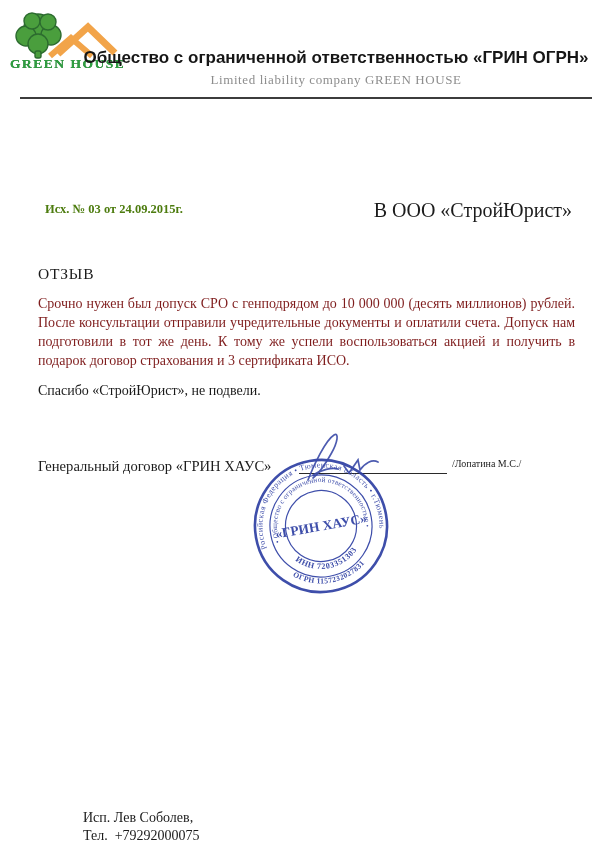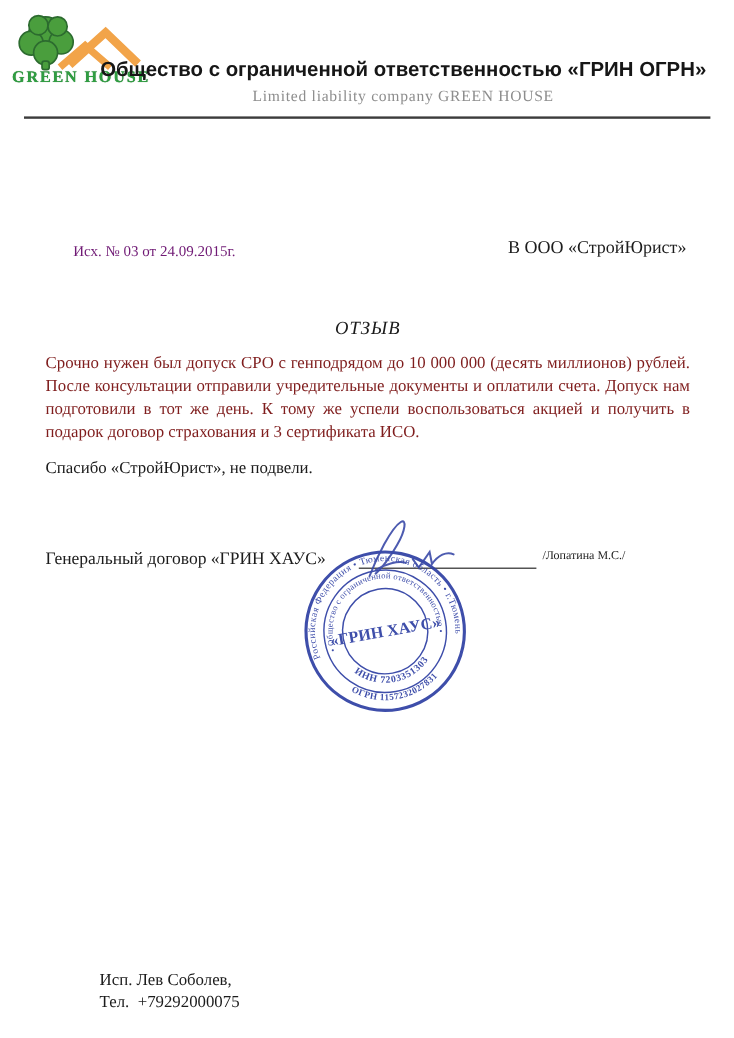--- a/index.html
+++ b/index.html
@@ -35,32 +35,32 @@
     margin-top: 4px;
     font-family: "Liberation Serif", serif;
     font-size: 13px; letter-spacing: 0.6px; color: #8d8d8d;
   }
   .header-rule {
     position: absolute; left: 20px; top: 97px; width: 572px; height: 2px;
     background: #3c3c3c; filter: blur(0.3px);
   }
   
   .ref-out {
-    position: absolute; left: 61px; top: 202px;
-    font-size: 12.5px; font-weight: normal; color: #701a75;
+    position: absolute; left: 45px; top: 202px;
+    font-size: 12.5px; font-weight: bold; color: #4d7c0f;
   }
   .ref-addressee {
     position: absolute; right: 40px; top: 199px;
-    font-size: 15px; color: #1c1c1c;
+    font-size: 20px; color: #1c1c1c;
   }
   
   .review { position: absolute; left: 38px; top: 265px; width: 537px; }
   .review-title {
-    text-align: center; font-size: 15.5px; letter-spacing: 0.8px;
-    color: #1b1b1b; margin-bottom: 11px; font-style: italic;
+    text-align: left; font-size: 15.5px; letter-spacing: 0.8px;
+    color: #1b1b1b; margin-bottom: 11px;
   }
   .review-body {
     font-size: 14px; line-height: 19px; text-align: justify;
     color: #7f1d1d; margin-bottom: 11px;
   }
   .review-closing { font-size: 14px; line-height: 19px; color: #1b1b1b; }
   
   .sig-role { position: absolute; left: 38px; top: 458px; font-size: 14.6px; }
   .sig-line {
     position: absolute; left: 299px; top: 459px; width: 148px; height: 15px;

